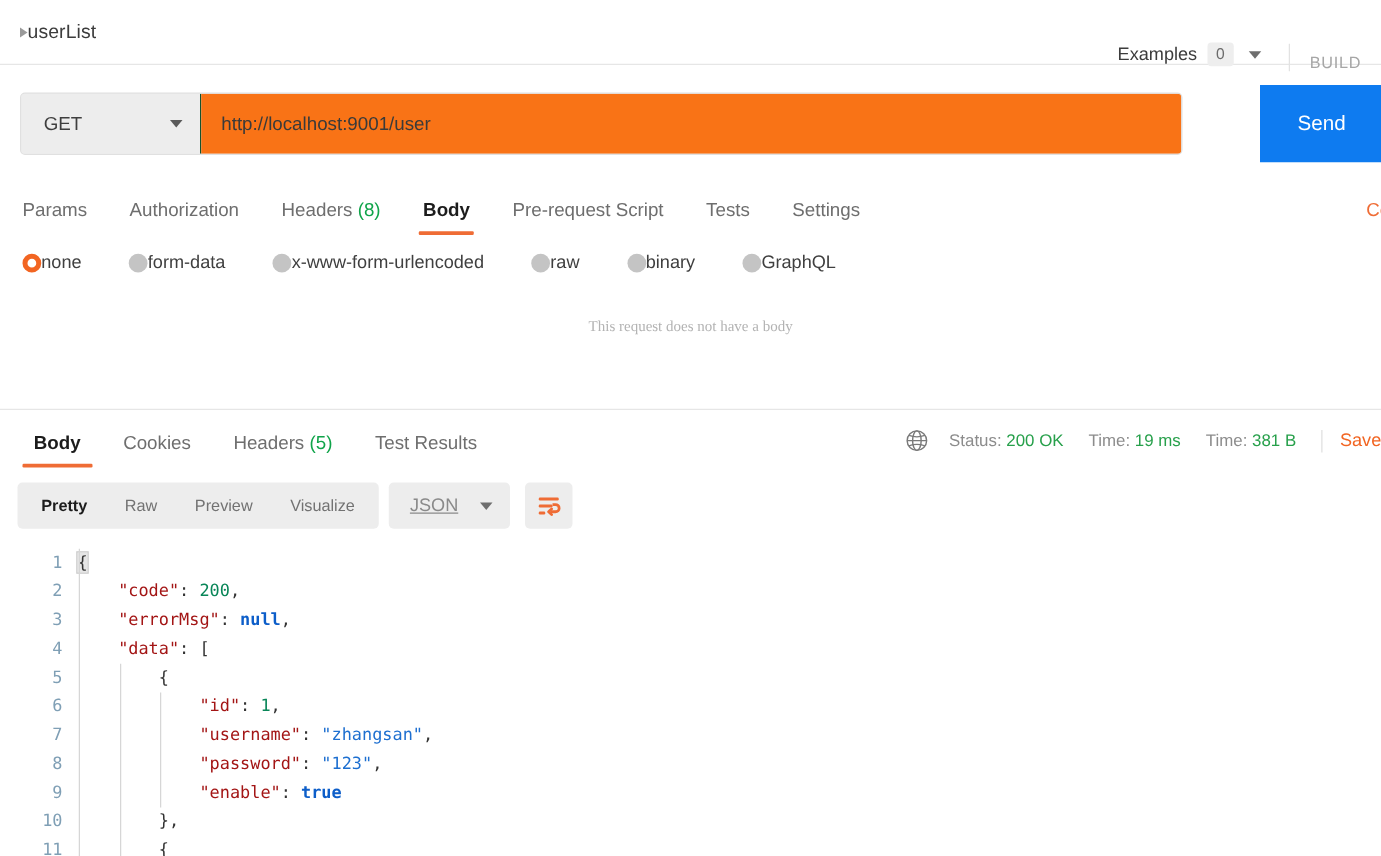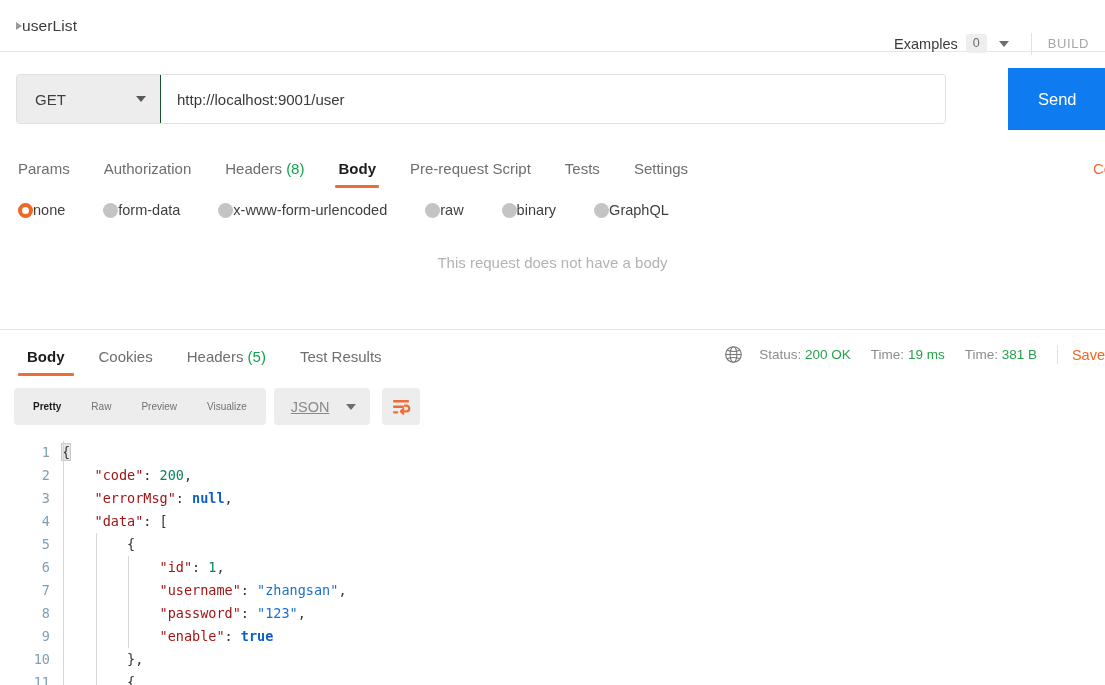--- a/index.html
+++ b/index.html
@@ -32,21 +32,21 @@
     border-bottom: 4.5px solid transparent;
     display: block;
   }
   .req-name {
     font-size: 15.5px;
     color: #3c3c3c;
     letter-spacing: 0.1px;
   }
   .topbar-right {
     display: flex;
-    align-items: center;
+    align-items: flex-end;
     gap: 0px;
     margin-top: 36px;
   }
   .examples-btn {
     display: flex;
     align-items: center;
     gap: 8px;
     font-size: 14.5px;
     color: #3c3c3c;
     padding: 4px 6px;
@@ -115,21 +115,21 @@
   .method-caret {
     width: 0; height: 0;
     border-top: 6.5px solid #5a5a5a;
     border-left: 5.5px solid transparent;
     border-right: 5.5px solid transparent;
   }
   .url-input {
     flex: 1;
     border: none;
     outline: none;
-    background: #ffffff;
+    background: #f97316;
     font-family: "Liberation Sans", sans-serif;
     font-size: 15px;
     color: #3a3a3a;
     padding: 0 16px;
   }
   .send-group {
     display: flex;
     height: 62px;
     border-radius: 0;
     overflow: hidden;
@@ -234,23 +234,24 @@
     width: 15px; height: 15px;
   }
   .radio-lbl {
     font-size: 14.5px;
     color: #3f3f3f;
   }
 
   
   .empty-body {
     text-align: center;
-    font-size: 15px;
+    font-size: 12px;
     color: #b3b3b3;
     padding-top: 36px;
+    font-family: Liberation Serif, serif;
   }
 
   
   .pane-divider {
     height: 1px;
     background: #e6e6e6;
     margin-top: 58px;
   }
 
   
@@ -328,21 +329,21 @@
   }
   .seg {
     display: flex;
     background: #ededed;
     border-radius: 4px;
     height: 37px;
     align-items: center;
     padding: 0 4px;
   }
   .seg-item {
-    font-size: 10px;
+    font-size: 13px;
     color: #727272;
     padding: 4px 15px;
     cursor: pointer;
     line-height: 37px;
   }
   .seg-item.active {
     color: #1c1c1c;
     font-weight: 600;
   }
   .fmt-sel {

